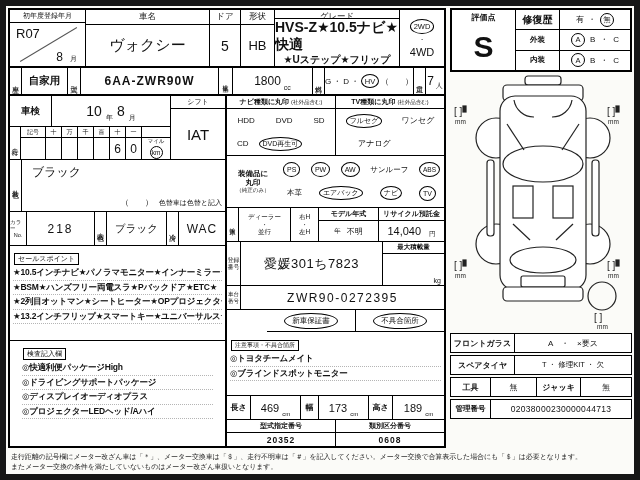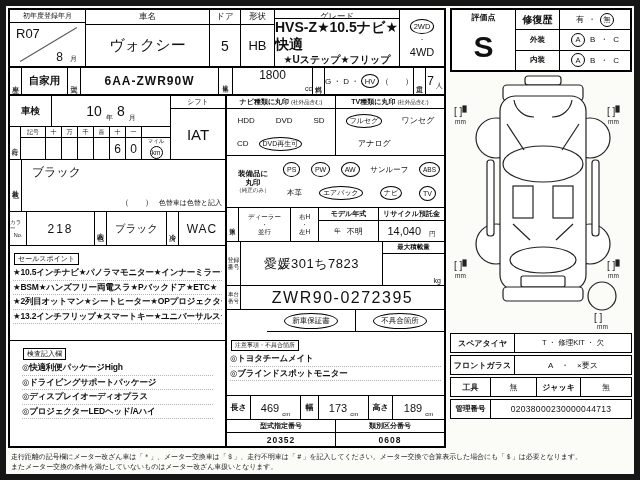--- a/index.html
+++ b/index.html
@@ -86,21 +86,21 @@
       <span style="font-size:11px;">4WD</span>
     </div>
   </div>
 
   <div class="row r2">
     <div class="vlab" style="width:12px;">車歴</div>
     <div class="cc br" style="width:46px;font-size:10.5px;font-weight:600;">自家用</div>
     <div class="vlab" style="width:13px;">型式</div>
     <div class="cc br" style="width:138px;font-size:12px;font-weight:600;letter-spacing:1px;">6AA-ZWR90W</div>
     <div class="vlab" style="width:14px;font-size:6px;">排気量</div>
-    <div class="cc br" style="width:80px;gap:3px;flex-direction:column;">
+    <div class="cc br" style="width:80px;gap:3px;">
       <span style="font-size:12px;">1800</span>
       <span style="font-size:7px;align-self:flex-end;padding-bottom:3px;">cc</span>
     </div>
     <div class="vlab" style="width:12px;">燃料</div>
     <div class="cc br" style="width:89px;gap:2px;font-size:8px;">
       <span>G</span>
       <span>・</span>
       <span>D</span>
       <span>・</span>
       <span class="c" style="height:14px;font-size:7.5px;">HV</span>
@@ -297,21 +297,21 @@
             <span style="position:absolute;right:3px;bottom:1px;font-size:7px;">kg</span>
           </div>
         </div>
       </div>
 
       <div class="row bb" style="height:24px;">
         <div class="lab2" style="width:14px;font-size:5.5px;">
           <span>車台</span>
           <span>番号</span>
         </div>
-        <div class="cc" style="flex:1;font-size:16px;letter-spacing:1.5px;">ZWR90-0272395</div>
+        <div class="cc" style="flex:1;font-size:12px;letter-spacing:1.5px;">ZWR90-0272395</div>
       </div>
 
       <div class="row bb" style="height:22px;margin-left:40px;">
         <div class="cc br" style="flex:1;">
           <span class="c" style="height:16px;font-size:7.5px;padding:0 7px;">新車保証書</span>
         </div>
         <div class="cc" style="flex:1;">
           <span class="c" style="height:16px;font-size:7.5px;padding:0 7px;">不具合箇所</span>
         </div>
       </div>
@@ -442,26 +442,26 @@
       <text x="158" y="50">mm</text>
       <text x="5" y="204">mm</text>
       <text x="158" y="204">mm</text>
       <text x="147" y="255">mm</text>
     </g>
   </svg>
 </div>
 
 <div id="right-tables">
   <div class="rt-row" style="height:20px;">
+    <div class="cc br" style="width:64px;font-size:8px;font-weight:600;">フロントガラス</div>
+    <div class="cc" style="flex:1;font-size:8px;">A　・　×要ス</div>
+  </div>
+  <div class="rt-row" style="height:20px;">
     <div class="cc br" style="width:64px;font-size:8px;font-weight:600;">スペアタイヤ</div>
     <div class="cc" style="flex:1;font-size:7.5px;">T ・ 修理KIT ・ 欠</div>
-  </div>
-  <div class="rt-row" style="height:20px;">
-    <div class="cc br" style="width:64px;font-size:8px;font-weight:600;">フロントガラス</div>
-    <div class="cc" style="flex:1;font-size:8px;">A　・　×要ス</div>
   </div>
   <div class="rt-row" style="height:20px;">
     <div class="cc br" style="width:40px;font-size:8px;font-weight:600;">工具</div>
     <div class="cc br" style="width:46px;font-size:8px;">無</div>
     <div class="cc br" style="width:44px;font-size:8px;font-weight:600;">ジャッキ</div>
     <div class="cc" style="flex:1;font-size:8px;">無</div>
   </div>
   <div class="rt-row" style="height:20px;">
     <div class="cc br" style="width:40px;font-size:7.5px;font-weight:600;">管理番号</div>
     <div class="cc" style="flex:1;font-size:8.5px;letter-spacing:0.3px;">02038000230000044713</div>

